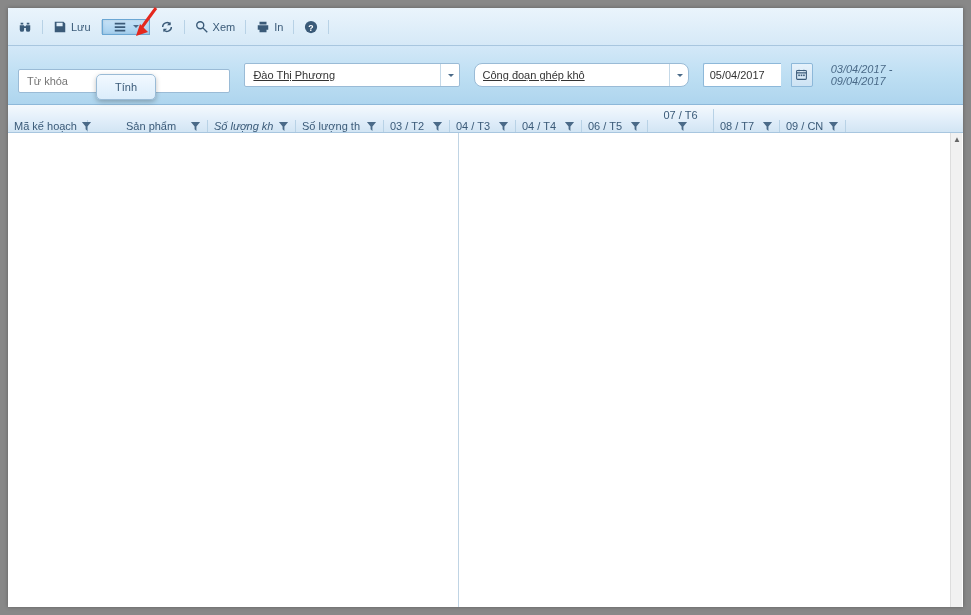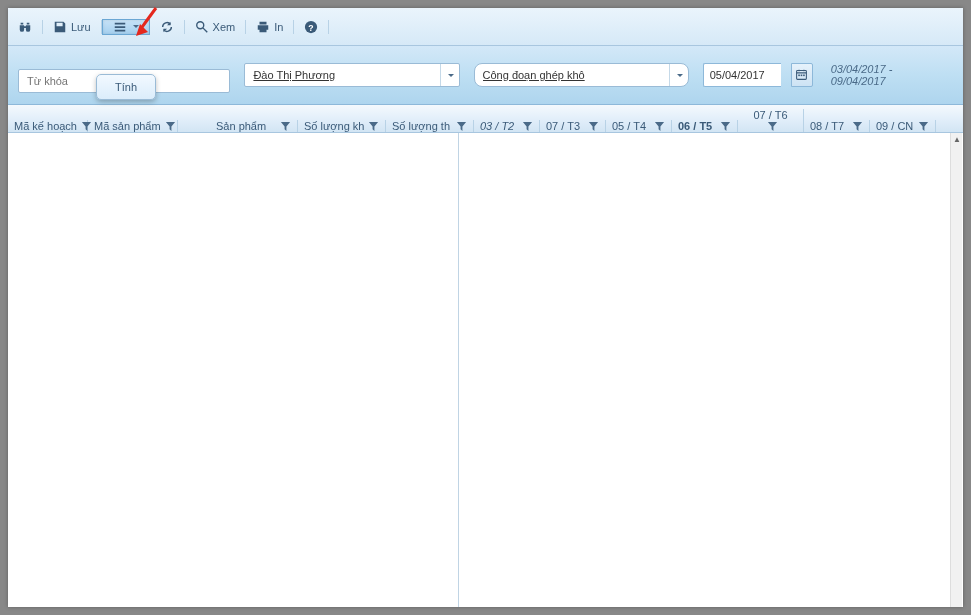--- a/index.html
+++ b/index.html
@@ -324,63 +324,57 @@
   </div>
 
   <div class="grid">
     <div class="grid-header" id="grid-header">
         <div class="gh-cell" style="width: 80px;">
           <span class="label">Mã kế hoạch</span>
           <svg class="filter-icon" viewBox="0 0 12 12">
             <path fill="#4a6a88" d="M1 1h10L7 6v5L5 9V6z"></path>
           </svg>
         </div>
-        <div class="gh-cell" style="width: 90px;">
-          <span class="label">Mã sản phẩm</span>
-          <svg class="filter-icon" viewBox="0 0 12 12">
-            <path fill="#4a6a88" d="M1 1h10L7 6v5L5 9V6z"></path>
-          </svg>
-        </div>
         <div class="gh-cell" style="width: 88px; margin-left: 32px;">
           <span class="label">Sản phẩm</span>
           <svg class="filter-icon" viewBox="0 0 12 12">
             <path fill="#4a6a88" d="M1 1h10L7 6v5L5 9V6z"></path>
           </svg>
         </div>
-        <div class="gh-cell" style="width: 88px;">
+        <div class="gh-cell" style="width: 88px; font-style: italic;">
           <span class="label">Số lượng kh</span>
           <svg class="filter-icon" viewBox="0 0 12 12">
             <path fill="#4a6a88" d="M1 1h10L7 6v5L5 9V6z"></path>
           </svg>
         </div>
         <div class="gh-cell" style="width: 88px;">
           <span class="label">Số lượng th</span>
           <svg class="filter-icon" viewBox="0 0 12 12">
             <path fill="#4a6a88" d="M1 1h10L7 6v5L5 9V6z"></path>
           </svg>
         </div>
-        <div class="gh-cell" style="width: 66px; font-style: italic;">
+        <div class="gh-cell" style="width: 66px;">
           <span class="label">03 / T2</span>
           <svg class="filter-icon" viewBox="0 0 12 12">
             <path fill="#4a6a88" d="M1 1h10L7 6v5L5 9V6z"></path>
           </svg>
         </div>
         <div class="gh-cell" style="width: 66px;">
-          <span class="label">07 / T3</span>
+          <span class="label">04 / T3</span>
           <svg class="filter-icon" viewBox="0 0 12 12">
             <path fill="#4a6a88" d="M1 1h10L7 6v5L5 9V6z"></path>
           </svg>
         </div>
         <div class="gh-cell" style="width: 66px;">
-          <span class="label">05 / T4</span>
-          <svg class="filter-icon" viewBox="0 0 12 12">
-            <path fill="#4a6a88" d="M1 1h10L7 6v5L5 9V6z"></path>
-          </svg>
-        </div>
-        <div class="gh-cell" style="width: 66px; font-weight: bold;">
+          <span class="label">04 / T4</span>
+          <svg class="filter-icon" viewBox="0 0 12 12">
+            <path fill="#4a6a88" d="M1 1h10L7 6v5L5 9V6z"></path>
+          </svg>
+        </div>
+        <div class="gh-cell" style="width: 66px;">
           <span class="label">06 / T5</span>
           <svg class="filter-icon" viewBox="0 0 12 12">
             <path fill="#4a6a88" d="M1 1h10L7 6v5L5 9V6z"></path>
           </svg>
         </div>
         <div class="gh-cell" style="width: 66px; flex-direction: column;">
           <span class="label">07 / T6</span>
           <svg class="filter-icon" viewBox="0 0 12 12">
             <path fill="#4a6a88" d="M1 1h10L7 6v5L5 9V6z"></path>
           </svg>

